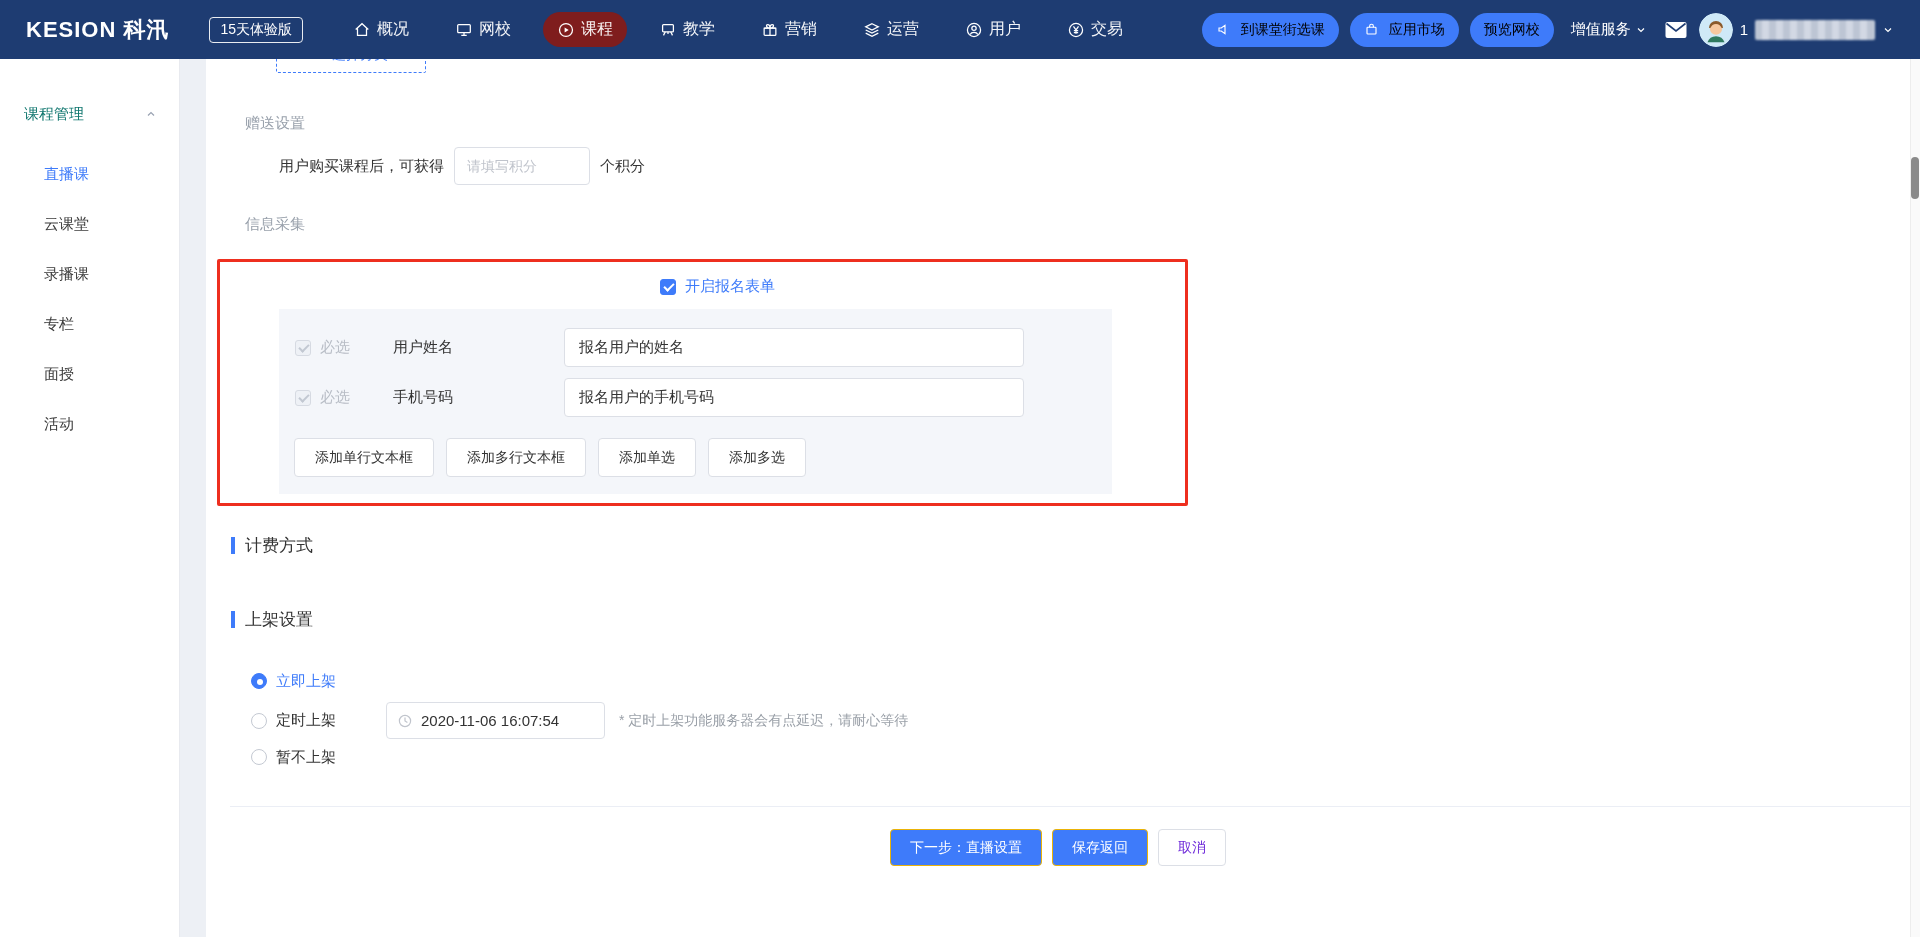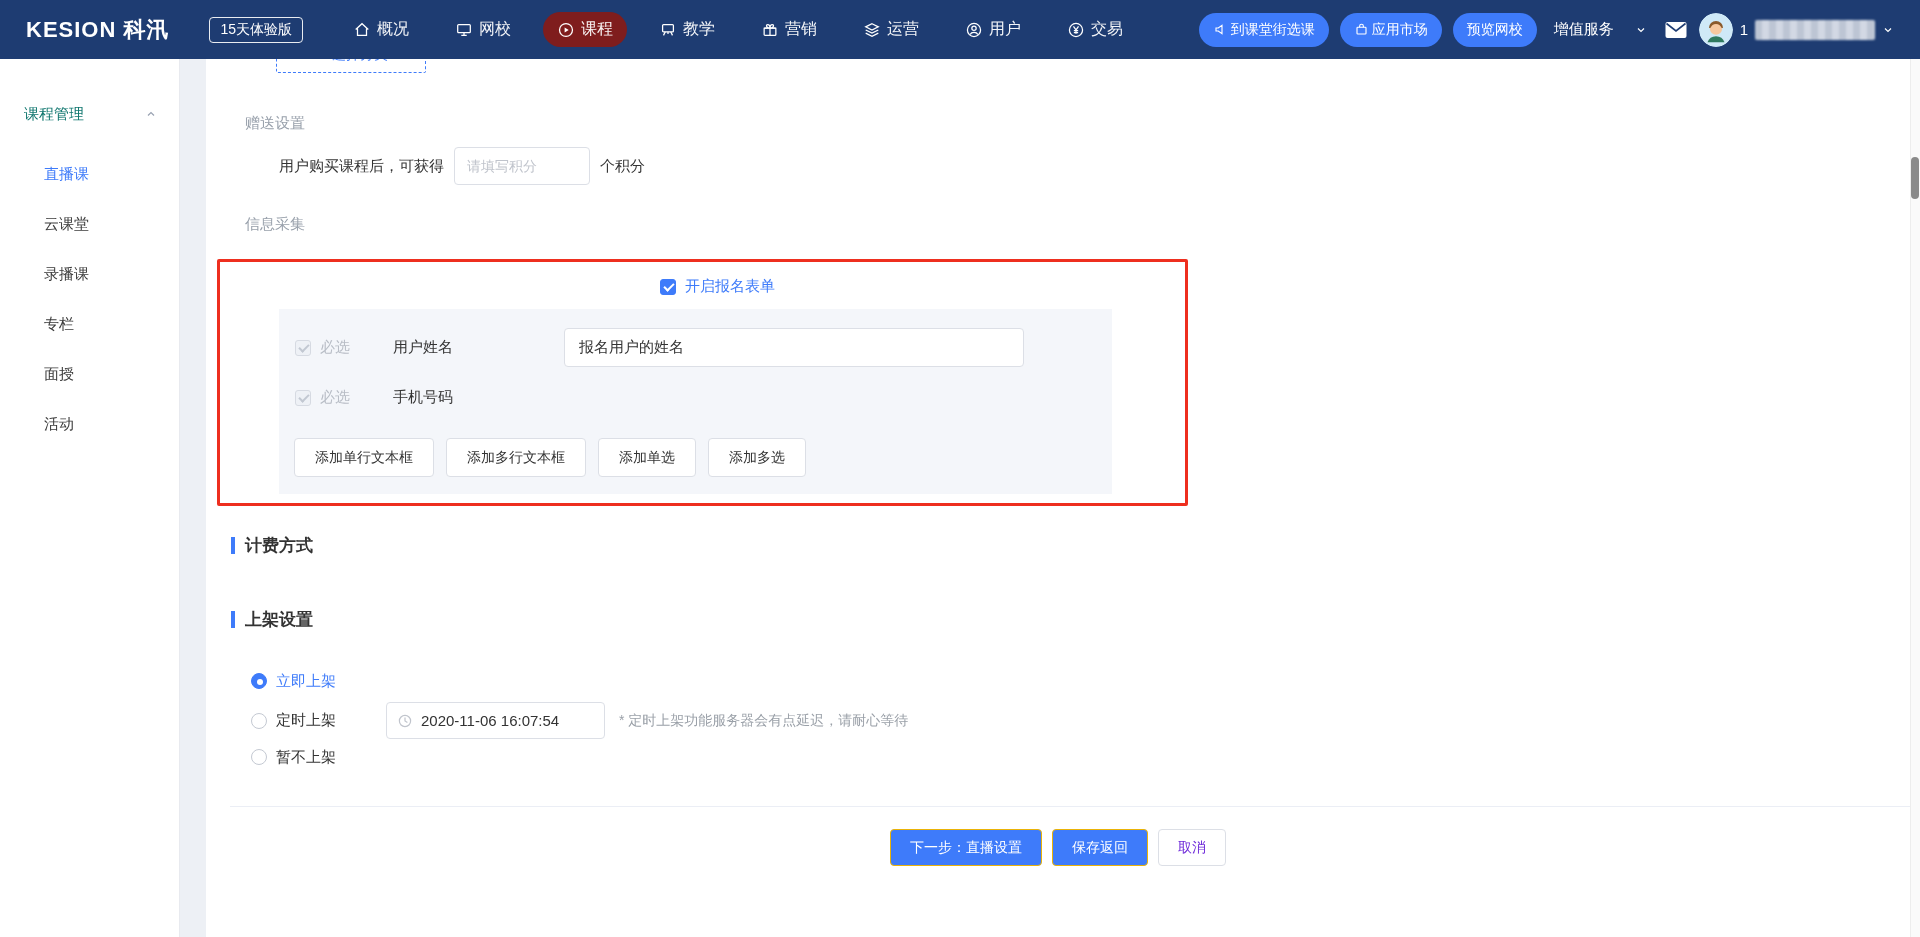--- a/index.html
+++ b/index.html
@@ -8,23 +8,23 @@
 
   
   .navbar { position:relative; height:59px; background:#1e3c72; display:flex; align-items:center; padding:0 26px; z-index:10; }
   .logo { color:#fff; font-size:22px; font-weight:bold; letter-spacing:1px; white-space:nowrap; }
   .trial-badge { margin-left:40px; border:1px solid rgba(255,255,255,.9); border-radius:4px; color:#fff; font-size:14px; padding:3px 10px; white-space:nowrap; }
   .nav-items { display:flex; align-items:center; margin-left:36px; }
   .nav-item { display:flex; align-items:center; gap:6px; color:rgba(255,255,255,.95); font-size:16px; padding:7px 14px; border-radius:18px; cursor:pointer; margin-right:18px; white-space:nowrap; }
   .nav-item.active { background:#7f1d1d; }
   .nav-item svg { width:18px; height:18px; stroke:#fff; fill:none; stroke-width:1.4; }
   .nav-right { margin-left:auto; display:flex; align-items:center; gap:11px; }
-  .pill-btn { display:flex; align-items:center; gap:3px; background:#3e7bfa; color:#ffffff; border:none; font-size:14px; height:34px; padding:0 14px; border-radius:17px; cursor:pointer; white-space:nowrap; font-family:inherit; }
+  .pill-btn { display:flex; align-items:center; gap:10px; background:#3e7bfa; color:#000000; border:none; font-size:14px; height:34px; padding:0 14px; border-radius:17px; cursor:pointer; white-space:nowrap; font-family:inherit; }
   .pill-btn svg { width:15px; height:15px; stroke:#fff; fill:none; stroke-width:1.5; }
-  .vas { display:flex; align-items:center; gap:21px; color:#fff; font-size:15px; margin:0 6px; cursor:pointer; white-space:nowrap; }
+  .vas { display:flex; align-items:center; gap:4px; color:#fff; font-size:15px; margin:0 6px; cursor:pointer; white-space:nowrap; }
   .vas svg, .user-chip svg.chev { width:12px; height:12px; stroke:#fff; fill:none; stroke-width:2; }
   .mail-icon { width:24px; height:20px; cursor:pointer; }
   .user-chip { display:flex; align-items:center; gap:7px; cursor:pointer; }
   .avatar { width:34px; height:34px; border-radius:50%; overflow:hidden; flex:none; }
   .username { color:#fff; font-size:15px; }
   .redacted { display:inline-block; width:120px; height:20px; border-radius:2px; vertical-align:middle;
     background:repeating-linear-gradient(90deg,#d9dee6 0 7px,#f2f4f8 7px 14px); filter:blur(1.2px); opacity:.85; }
 
   
   .sidebar { position:absolute; left:0; top:59px; bottom:0; width:180px; background:#fff; border-right:1px solid #e8eaef; padding-top:30px; }
@@ -60,21 +60,21 @@
   .collect-row + .collect-row { margin-top:11px; }
   .req-wrap { display:flex; align-items:center; gap:9px; width:98px; }
   .req-label { color:#b8bdc6; font-size:15px; }
   .field-label { width:171px; color:#333; font-size:15px; }
   .field-input { width:460px; height:39px; border:1px solid #dcdfe6; border-radius:4px; padding:0 14px; font-size:15px; color:#333; font-family:inherit; outline:none; background:#fff; }
   .add-btn-row { margin:21px 0 0 15px; display:flex; gap:12px; }
   .add-btn { height:39px; padding:0 20px; background:#fff; border:1px solid #dcdfe6; border-radius:4px; font-size:14px; color:#333; cursor:pointer; font-family:inherit; }
 
   .section-header { display:flex; align-items:center; gap:10px; padding-left:25px; margin-top:28px; }
   .section-header .bar { width:4px; height:17px; background:#3e7bfa; flex:none; }
-  .section-header .sh-title { font-size:17px; font-weight:bold; color:#333; }
+  .section-header .sh-title { font-size:17px; font-weight:normal; color:#333; }
   .section-header.publish { margin-top:51px; }
 
   .billing-row { margin-top:31px; padding-left:39px; display:flex; align-items:center; height:20px; }
   .billing-row .bl { width:144px; color:#606266; }
   .radio { width:16px; height:16px; border-radius:50%; position:relative; flex:none; }
   .radio.on { background:#3e7bfa; border:1px solid #3e7bfa; }
   .radio.on::after { content:""; position:absolute; left:5px; top:5px; width:6px; height:6px; border-radius:50%; background:#fff; }
   .radio.off { background:#fff; border:1px solid #c4c9d2; }
   .radio-opt { display:flex; align-items:center; gap:9px; cursor:pointer; }
   .radio-opt .ol { color:#333; }
@@ -256,20 +256,21 @@
         </span>
         <span class="field-label">用户姓名</span>
         <input class="field-input" type="text" value="报名用户的姓名" style="">
       </div>
       <div class="collect-row">
         <span class="req-wrap">
           <span class="checkbox disabled"></span>
           <span class="req-label">必选</span>
         </span>
         <span class="field-label">手机号码</span>
+        <input class="field-input" type="text" value="报名用户的手机号码" style="">
       </div>
       <div class="add-btn-row">
         <button class="add-btn">添加单行文本框</button>
         <button class="add-btn">添加多行文本框</button>
         <button class="add-btn">添加单选</button>
         <button class="add-btn">添加多选</button>
       </div>
     </div>
   </div>
 

